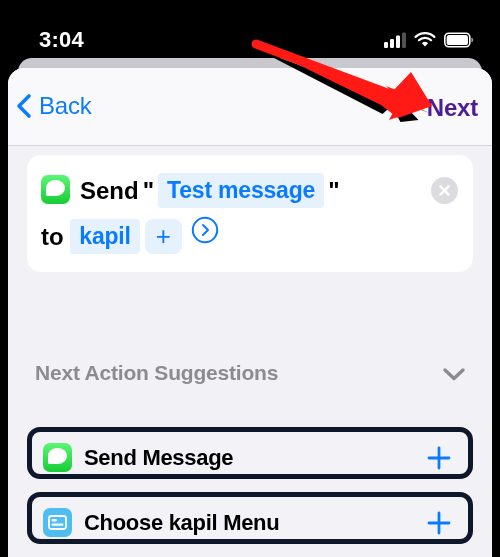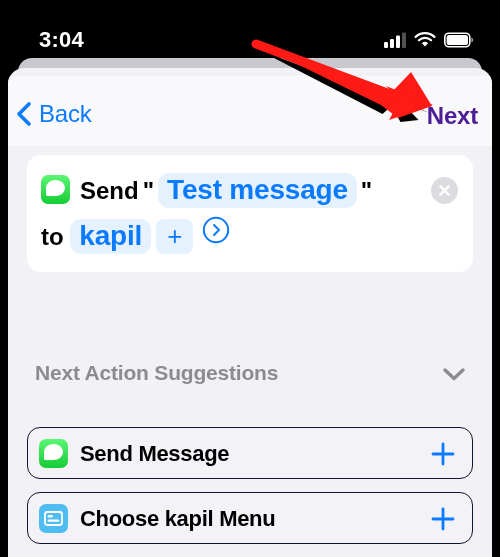--- a/index.html
+++ b/index.html
@@ -64,21 +64,20 @@
   }
 
   
   .navbar {
     position: absolute;
     left: 0; top: 0;
     width: 488px; height: 78px;
     background: #f9f9fb;
     border-bottom: 1px solid #d4d4d9;
     box-sizing: border-box;
-    margin-top: 8px;
   }
   .nav-back {
     position: absolute;
     left: 8px; top: 24px;
     display: flex;
     align-items: center;
     gap: 7px;
     cursor: pointer;
   }
   .chevron-left {
@@ -159,23 +158,23 @@
     font-weight: bold;
     color: #000000;
     vertical-align: middle;
     margin: 0 4px;
   }
   .token {
     display: inline-block;
     vertical-align: middle;
     background: #e6f1fe;
     color: #0a7bff;
-    font-size: 28px;
-    font-weight: bold;
-    border-radius: 11px;
+    font-size: 23px;
+    font-weight: bold;
+    border-radius: 4px;
     padding: 2px 9px 3px 9px;
     line-height: 30px;
     letter-spacing: -0.2px;
   }
   .token-plus {
     display: inline-block;
     vertical-align: middle;
     background: #e6f1fe;
     color: #0a7bff;
     border-radius: 8px;
@@ -221,21 +220,21 @@
     position: absolute;
     right: 25px; top: 12px;
   }
 
   
   .sugg-row {
     position: absolute;
     left: 19px;
     width: 446px;
     height: 52px;
-    border: 1px solid #0f172a;
+    border: 5px solid #0f172a;
     border-radius: 13px;
     box-sizing: border-box;
     background: #f3f3f7;
     cursor: pointer;
   }
   .sugg-row.r0 { top: 281px; }
   .sugg-row.r1 { top: 346px; }
   .sugg-icon {
     position: absolute;
     left: 11px; top: 11px;

